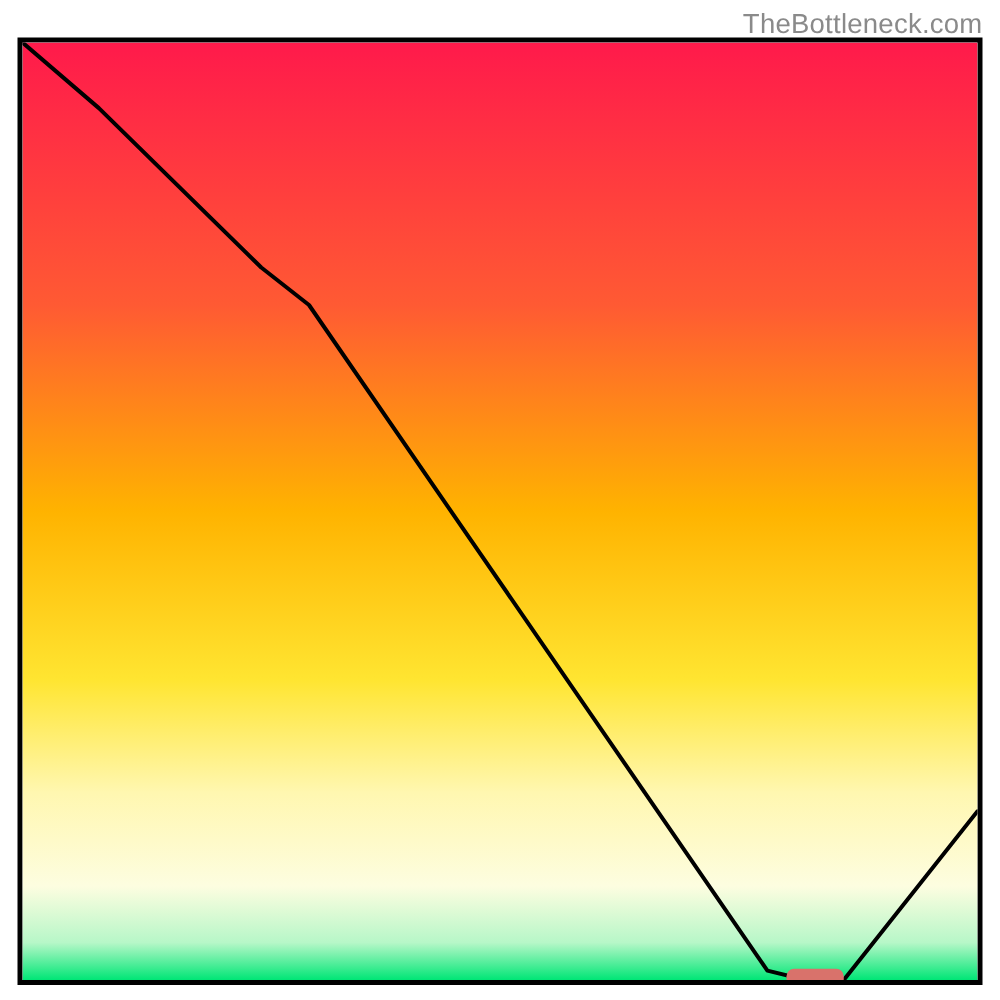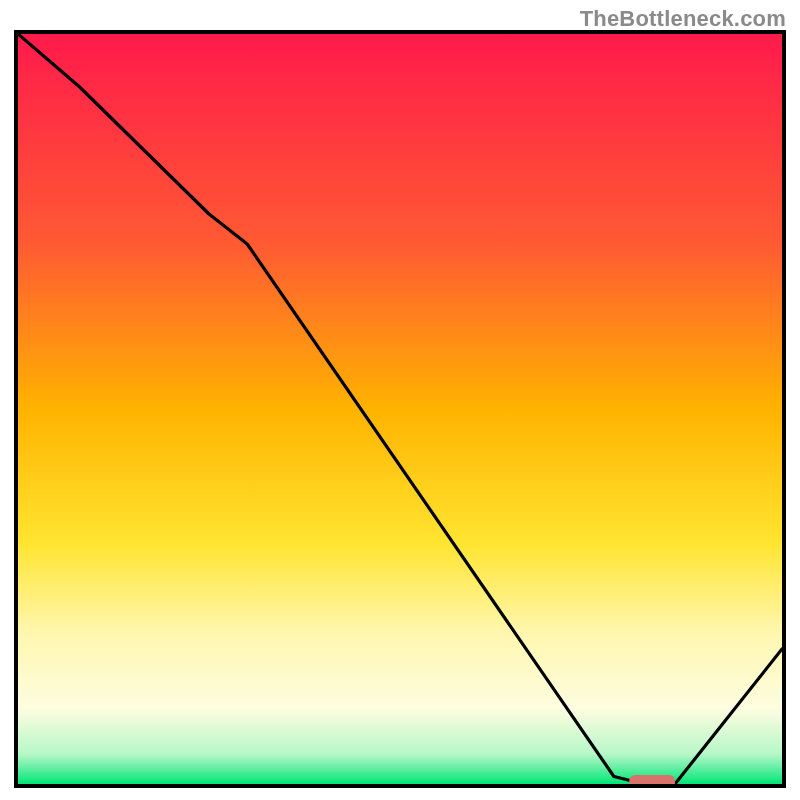--- a/index.html
+++ b/index.html
@@ -8,21 +8,21 @@
     height: 800px;
     background: #ffffff;
     position: relative;
     font-family: Arial, sans-serif;
   }
   .watermark {
     position: absolute;
     top: 6px;
     right: 14px;
     font-size: 22px;
-    font-weight: bold;
+    font-weight: normal;
     color: #8a8a8a;
     letter-spacing: 0.2px;
   }
   .plot {
     position: absolute;
     left: 14px;
     top: 30px;
     width: 772px;
     height: 758px;
     border: 4px solid #000;

